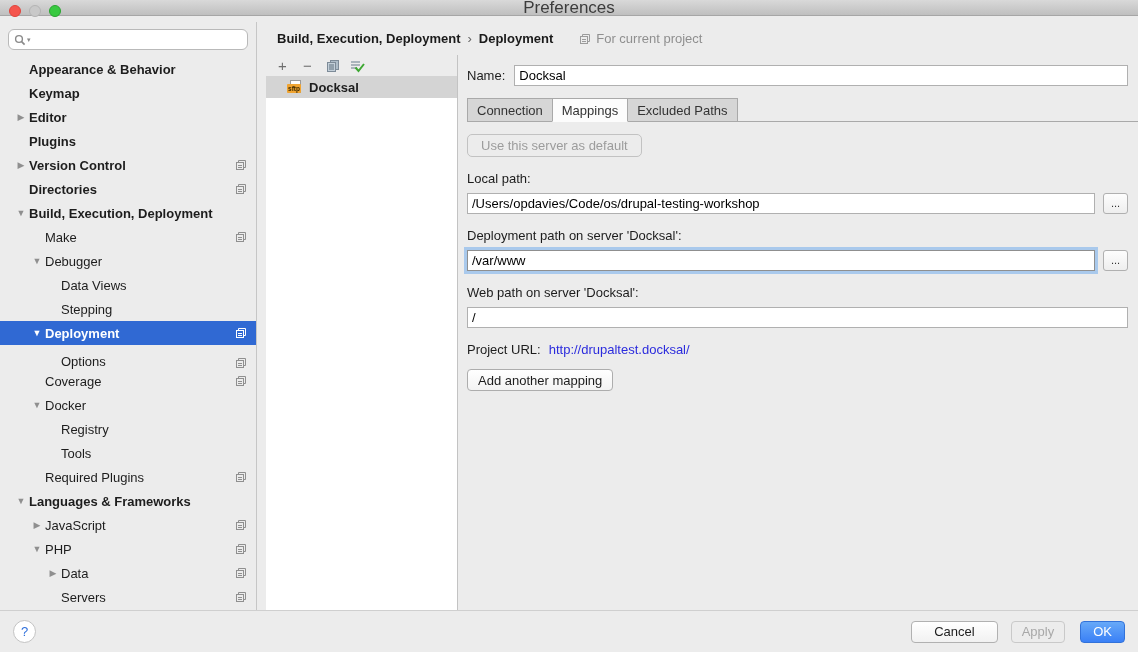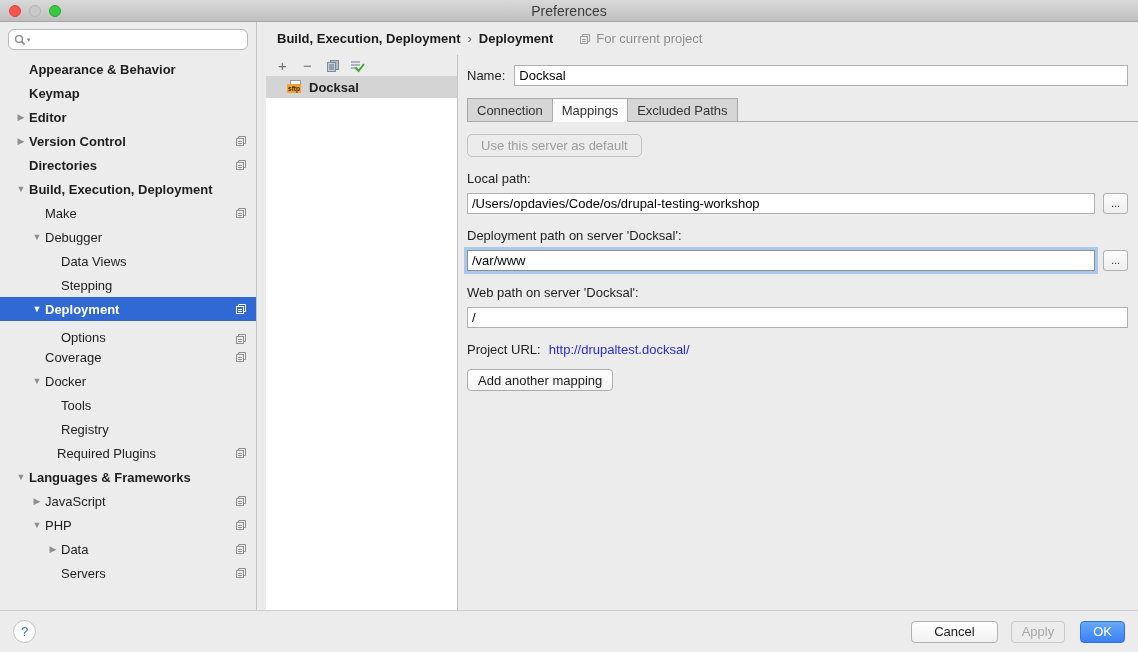--- a/index.html
+++ b/index.html
@@ -1,23 +1,23 @@
 <!DOCTYPE html>
 <html><head>
 <meta charset="utf-8">
 <style>
   * { margin:0; padding:0; box-sizing:border-box; }
   html,body { width:1138px; height:652px; }
   body { font-family:"Liberation Sans", sans-serif; font-size:13px; color:#1d1d1d; background:#ececec; overflow:hidden; }
   .window { position:relative; width:1138px; height:652px; background:#ececec; }
 
   
-  .titlebar { position:absolute; left:0; top:0; right:0; height:22px;
+  .titlebar { position:absolute; left:0; top:0; right:0; height:16px;
     background:linear-gradient(#d9d9d9,#bfbfbf); border-bottom:1px solid #a6a6a6;
-    display:flex; align-items:center; justify-content:center; color:#3c3c3c; font-size:14px; }
+    display:flex; align-items:center; justify-content:center; color:#3c3c3c; font-size:17px; }
   .traffic { position:absolute; left:9px; top:5px; display:flex; gap:8px; }
   .light { width:12px; height:12px; border-radius:50%; }
   .light.close { background:#f5554d; border:1px solid #e0443c; }
   .light.min   { background:#c9c9c9; border:1px solid #b4b4b4; }
   .light.zoom  { background:#38c940; border:1px solid #28a52f; }
 
   
   .sidebar { position:absolute; left:0; top:22px; width:257px; bottom:42px;
     background:#ececec; border-right:1px solid #c6c6c6; overflow:hidden; }
   .search-box { margin:7px 8px 7px 8px; height:21px; background:#fff; border:1px solid #b9b9b9;
@@ -125,20 +125,25 @@
           <span class="tree-arrow"></span>
           <span class="tree-label">Keymap</span>
           <span class="tree-spacer"></span>
         </div>
         <div class="tree-row bold" style="padding-left: 13px;">
           <span class="tree-arrow">▶</span>
           <span class="tree-label">Editor</span>
           <span class="tree-spacer"></span>
         </div>
         <div class="tree-row bold" style="padding-left: 13px;">
+          <span class="tree-arrow"></span>
+          <span class="tree-label">Plugins</span>
+          <span class="tree-spacer"></span>
+        </div>
+        <div class="tree-row bold" style="padding-left: 13px;">
           <span class="tree-arrow">▶</span>
           <span class="tree-label">Version Control</span>
           <span class="tree-spacer"></span>
           <span class="tree-shared">
             <svg width="12" height="12" viewBox="0 0 12 12">
               <path d="M3.5 3.5 V1.5 H10.5 V8.5 H8.5" fill="none" stroke="currentColor"></path>
               <rect x="1.5" y="3.5" width="7" height="7" fill="none" stroke="currentColor"></rect>
               <line x1="3" y1="6.5" x2="7" y2="6.5" stroke="currentColor"></line>
               <line x1="3" y1="8.5" x2="7" y2="8.5" stroke="currentColor"></line>
             </svg>
@@ -229,29 +234,29 @@
             </svg>
           </span>
         </div>
         <div class="tree-row" style="padding-left: 29px;">
           <span class="tree-arrow">▼</span>
           <span class="tree-label">Docker</span>
           <span class="tree-spacer"></span>
         </div>
         <div class="tree-row" style="padding-left: 45px;">
           <span class="tree-arrow"></span>
+          <span class="tree-label">Registry</span>
+          <span class="tree-spacer"></span>
+        </div>
+        <div class="tree-row" style="padding-left: 45px;">
+          <span class="tree-arrow"></span>
           <span class="tree-label">Tools</span>
           <span class="tree-spacer"></span>
         </div>
-        <div class="tree-row" style="padding-left: 45px;">
-          <span class="tree-arrow"></span>
-          <span class="tree-label">Registry</span>
-          <span class="tree-spacer"></span>
-        </div>
-        <div class="tree-row" style="padding-left: 29px; gap: 12px;">
+        <div class="tree-row" style="padding-left: 29px;">
           <span class="tree-arrow"></span>
           <span class="tree-label">Required Plugins</span>
           <span class="tree-spacer"></span>
           <span class="tree-shared">
             <svg width="12" height="12" viewBox="0 0 12 12">
               <path d="M3.5 3.5 V1.5 H10.5 V8.5 H8.5" fill="none" stroke="currentColor"></path>
               <rect x="1.5" y="3.5" width="7" height="7" fill="none" stroke="currentColor"></rect>
               <line x1="3" y1="6.5" x2="7" y2="6.5" stroke="currentColor"></line>
               <line x1="3" y1="8.5" x2="7" y2="8.5" stroke="currentColor"></line>
             </svg>

